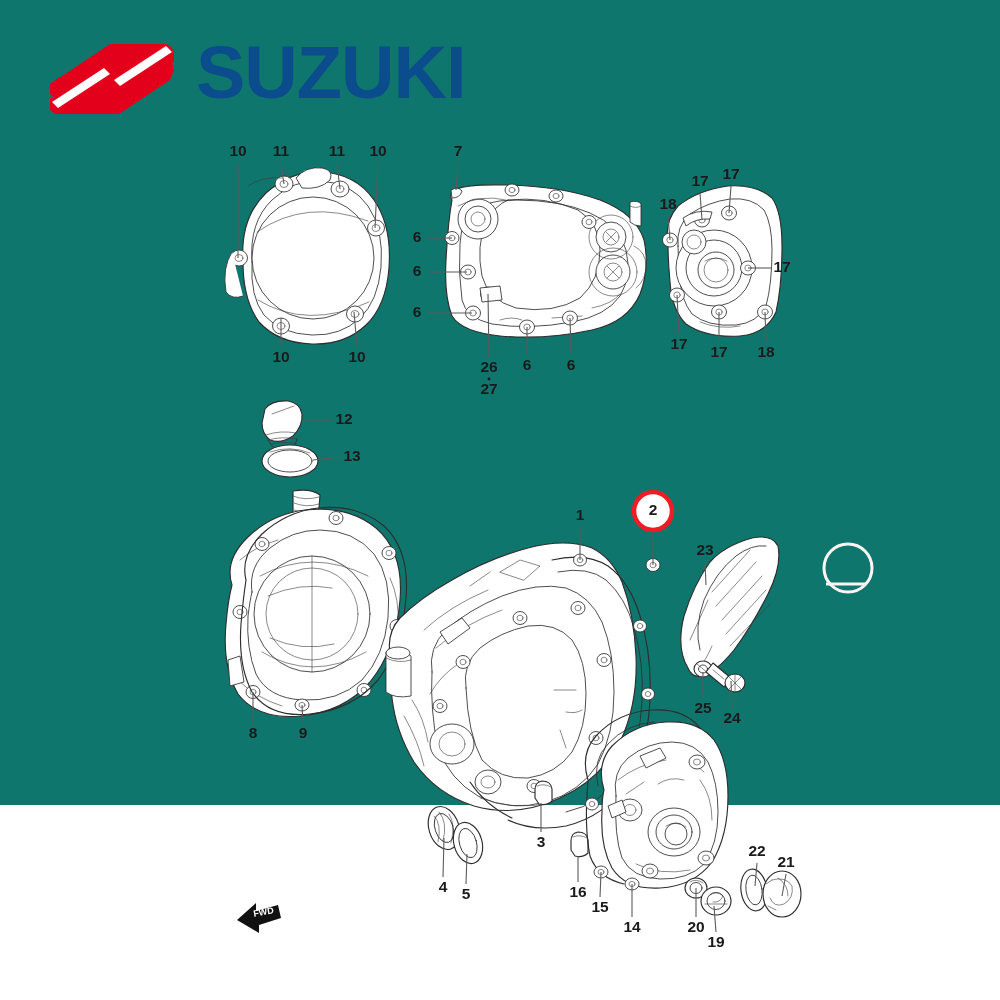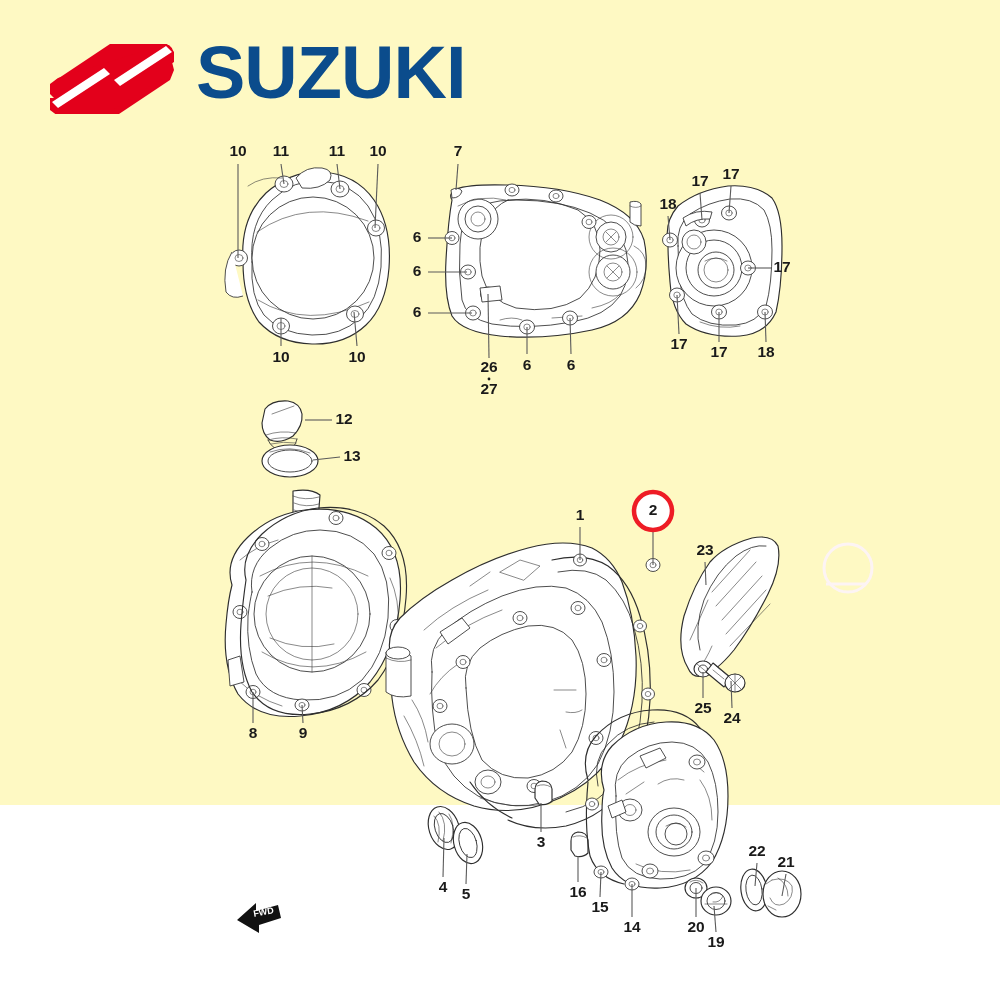--- a/index.html
+++ b/index.html
@@ -11,21 +11,21 @@
     width: 1000px;
     height: 1000px;
     font-family: "Liberation Sans", sans-serif;
     position: relative;
     overflow: hidden;
   }
   #page {
     position: relative;
     width: 1000px;
     height: 805px;
-    background: #fef9c3;
+    background: #0f766e;
   }
   #brand-logo {
     position: absolute;
     left: 48px;
     top: 36px;
     width: 460px;
     height: 78px;
   }
   #diagram-svg {
     position: absolute;

